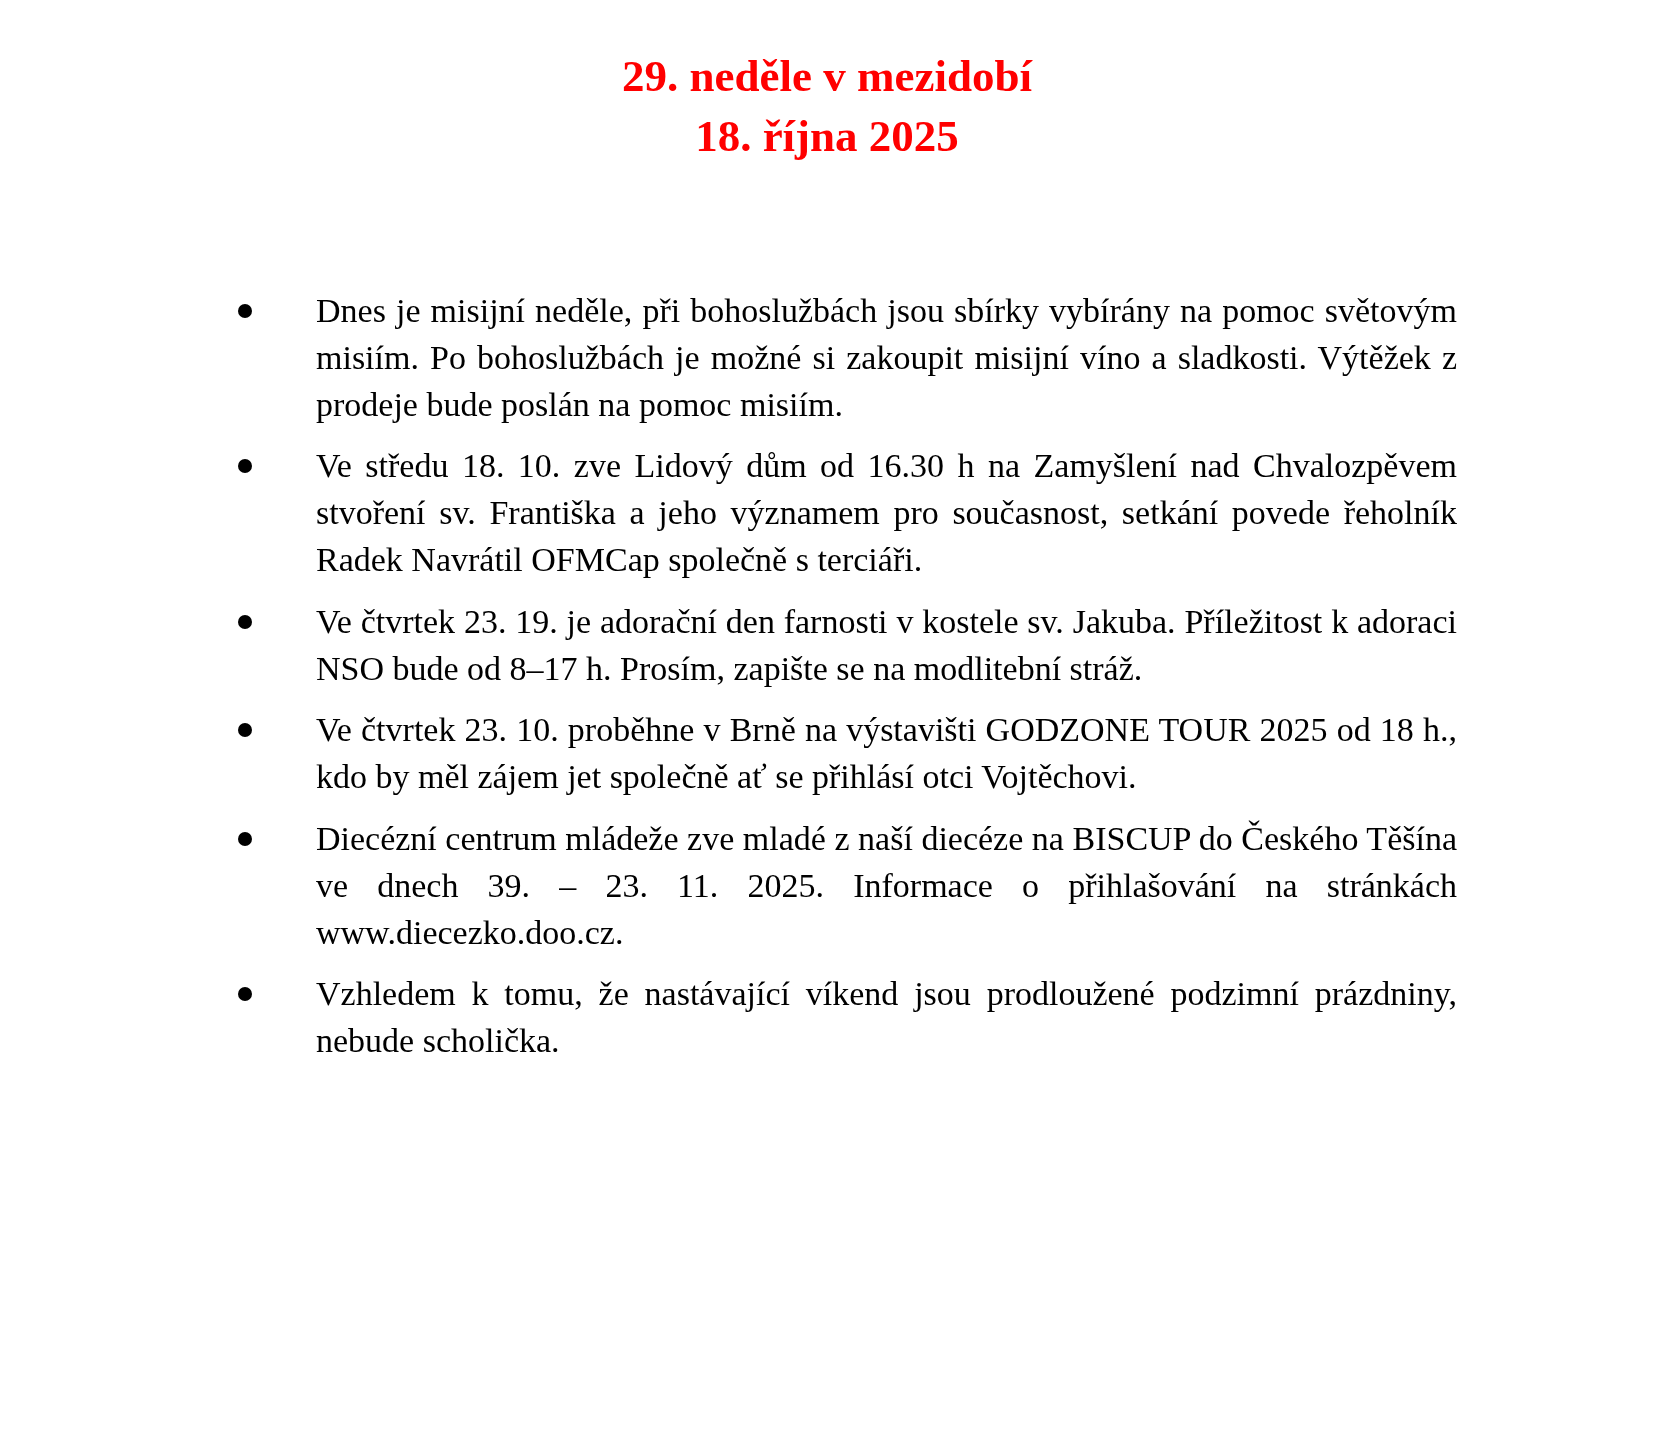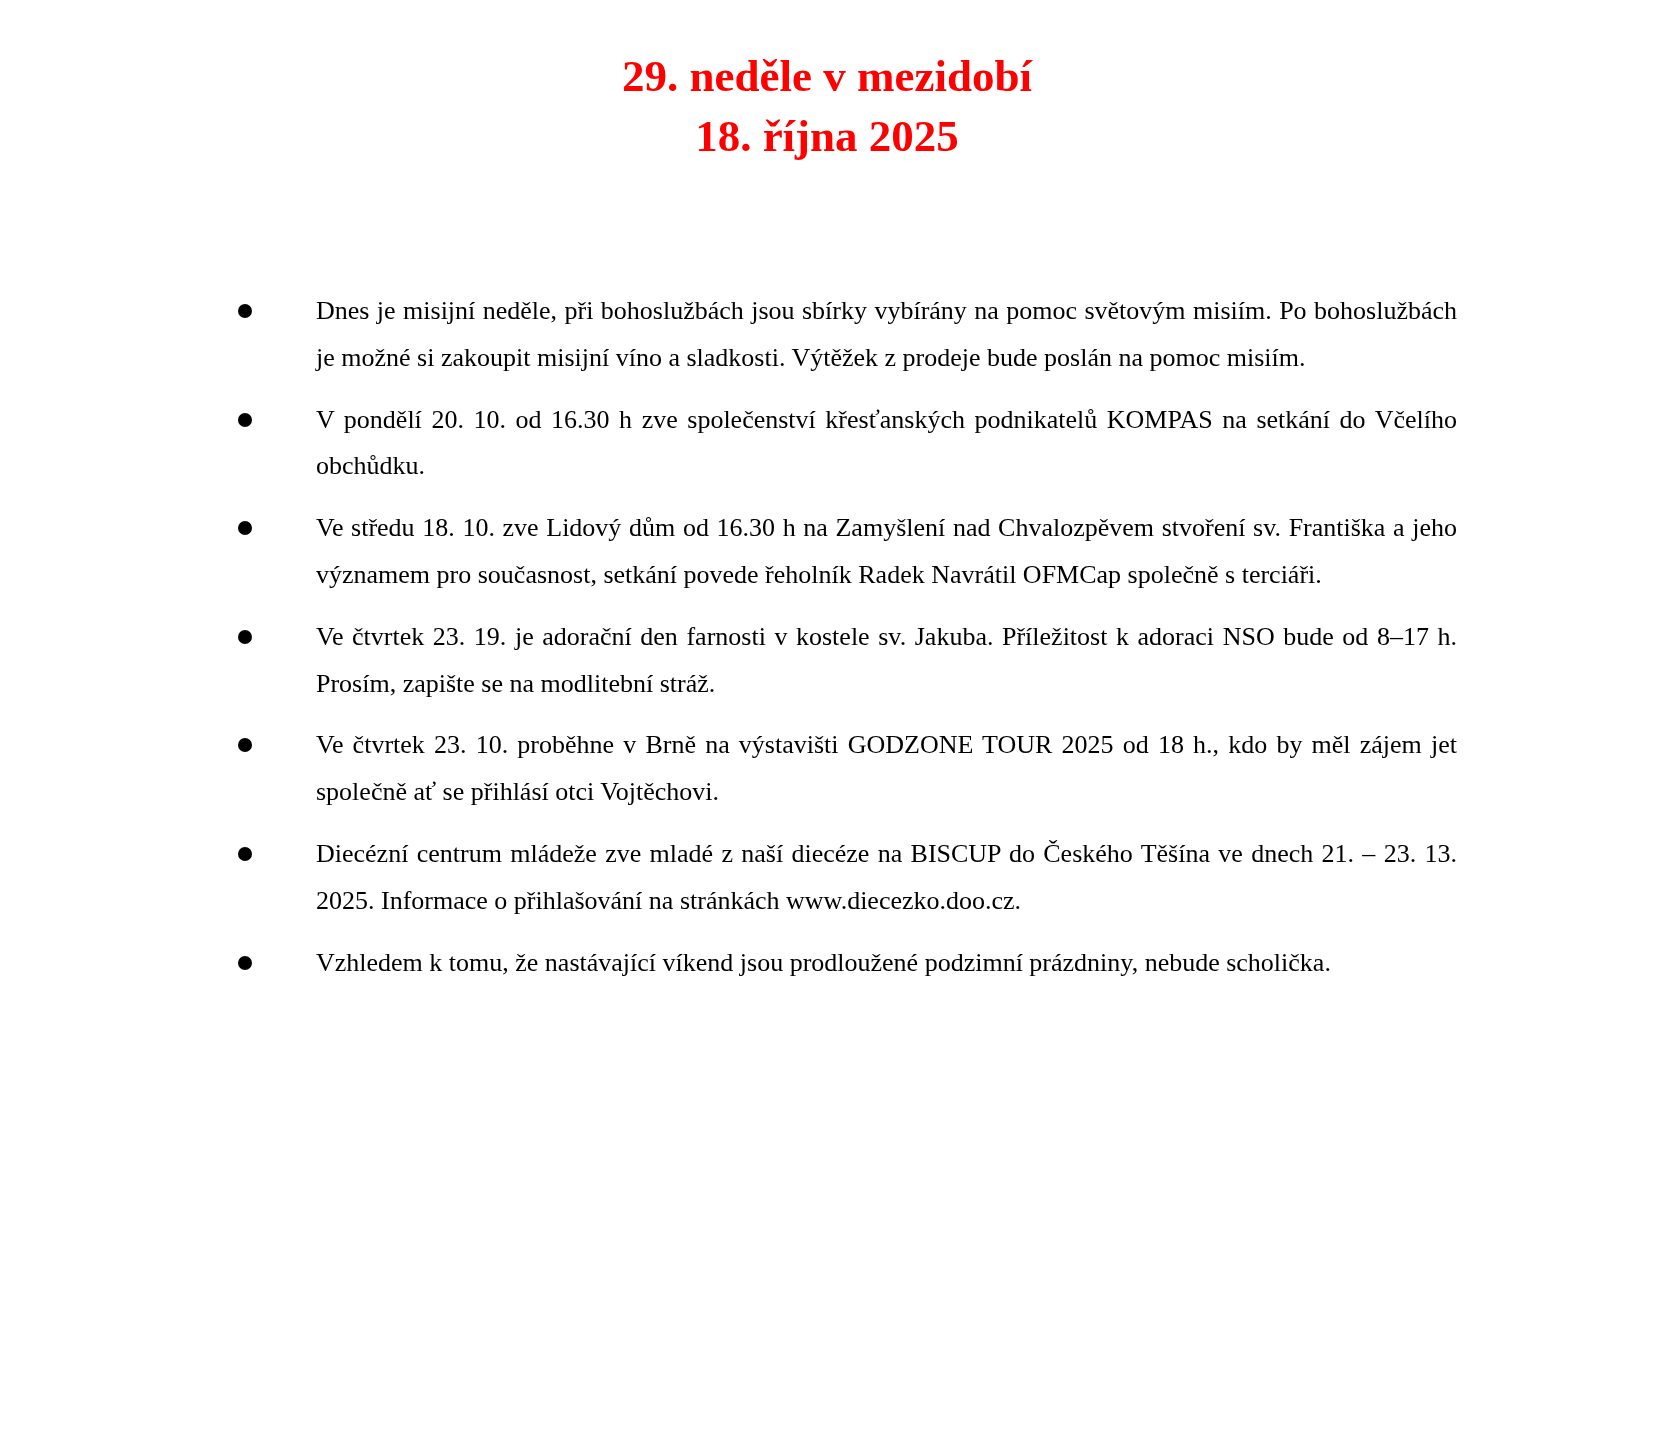--- a/index.html
+++ b/index.html
@@ -40,21 +40,21 @@
       position: absolute;
       top: 288px;
       left: 316px;
       width: 1141px;
       margin: 0;
       padding: 0;
       list-style: none;
     }
     .announcement {
       position: relative;
-      font-size: 26px;
+      font-size: 34px;
       line-height: 46.8px;
       text-align: justify;
       margin: 0 0 15px 0;
     }
     .announcement .bullet {
       position: absolute;
       left: -78px;
       top: 16px;
       width: 14px;
       height: 14px;
@@ -75,37 +75,33 @@
     <span class="title-line">18. října 2025</span>
   </header>
 
   <ul class="announcements">
     <li class="announcement">
       <span class="bullet"></span>
       <span class="text">Dnes je misijní neděle, při bohoslužbách jsou sbírky vybírány na pomoc světovým misiím.  Po bohoslužbách je možné si zakoupit misijní víno a sladkosti. Výtěžek z prodeje bude poslán na pomoc misiím.</span>
     </li>
     <li class="announcement">
       <span class="bullet"></span>
-      <span class="text">V pondělí 20. 10. od 16.30 h zve společenství křesťanských podnikatelů KOMPAS na setkání do Včelího obchůdku.</span>
-    </li>
-    <li class="announcement">
-      <span class="bullet"></span>
       <span class="text">Ve středu 18. 10. zve Lidový dům od 16.30 h na Zamyšlení nad Chvalozpěvem stvoření sv. Františka a jeho významem pro současnost, setkání povede řeholník Radek Navrátil OFMCap společně s terciáři.</span>
     </li>
     <li class="announcement">
       <span class="bullet"></span>
       <span class="text">Ve čtvrtek 23. 19. je adorační den farnosti v kostele sv. Jakuba. Příležitost k adoraci NSO bude od 8–17 h. Prosím, zapište se na modlitební stráž.</span>
     </li>
     <li class="announcement">
       <span class="bullet"></span>
       <span class="text">Ve čtvrtek 23. 10. proběhne v Brně na výstavišti GODZONE TOUR 2025 od 18 h., kdo by měl zájem jet společně ať se přihlásí otci Vojtěchovi.</span>
     </li>
     <li class="announcement">
       <span class="bullet"></span>
-      <span class="text">Diecézní centrum mládeže zve mladé z naší diecéze na BISCUP do Českého Těšína ve dnech 21. – 23. 13. 2025. Informace o přihlašování na stránkách www.diecezko.doo.cz.</span>
+      <span class="text">Diecézní centrum mládeže zve mladé z naší diecéze na BISCUP do Českého Těšína ve dnech 39. – 23. 11. 2025. Informace o přihlašování na stránkách www.diecezko.doo.cz.</span>
     </li>
     <li class="announcement">
       <span class="bullet"></span>
       <span class="text">Vzhledem k tomu, že nastávající víkend jsou prodloužené podzimní prázdniny, nebude scholička.</span>
     </li>
   </ul>
 
 </div>
 
 </body></html>

